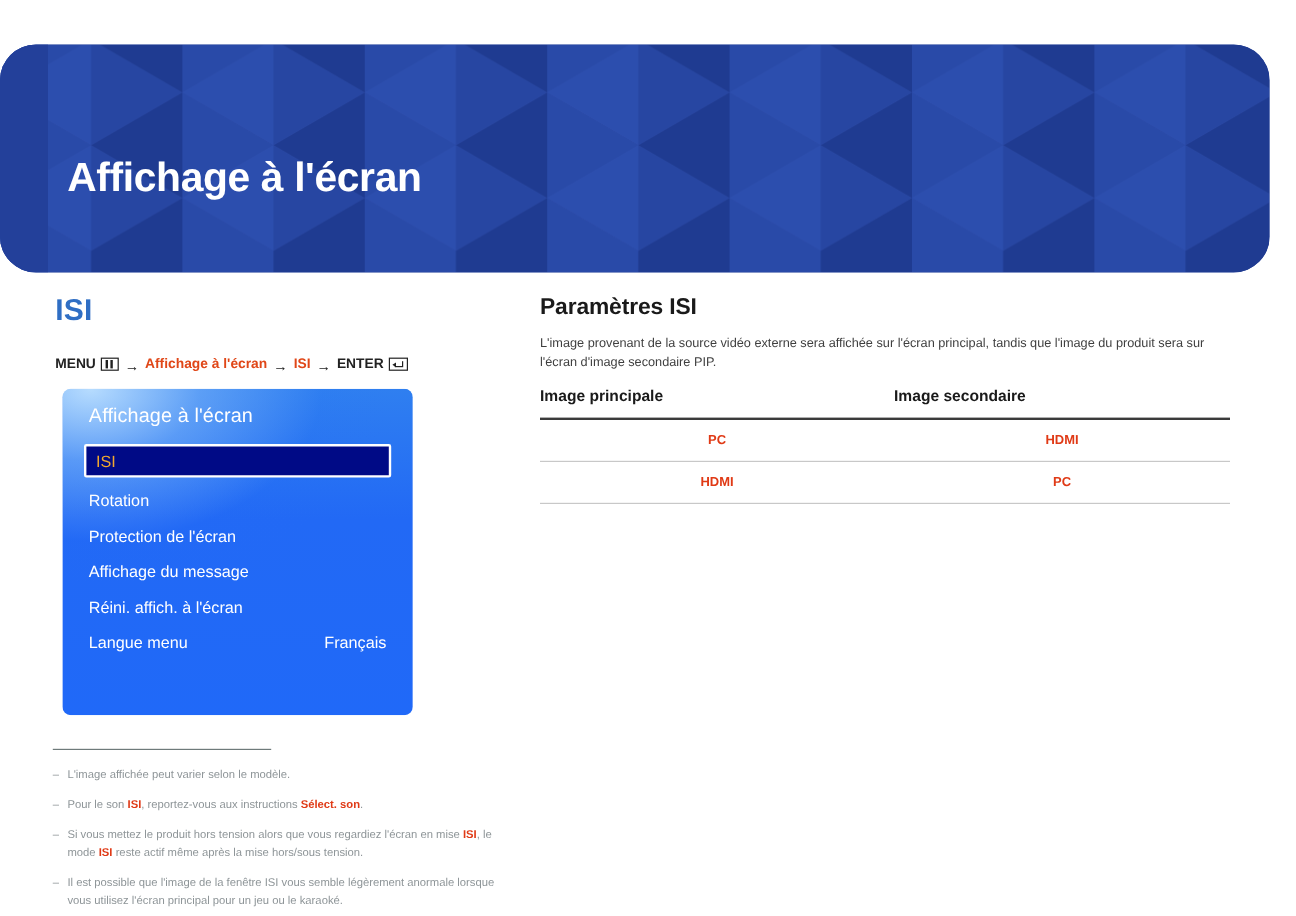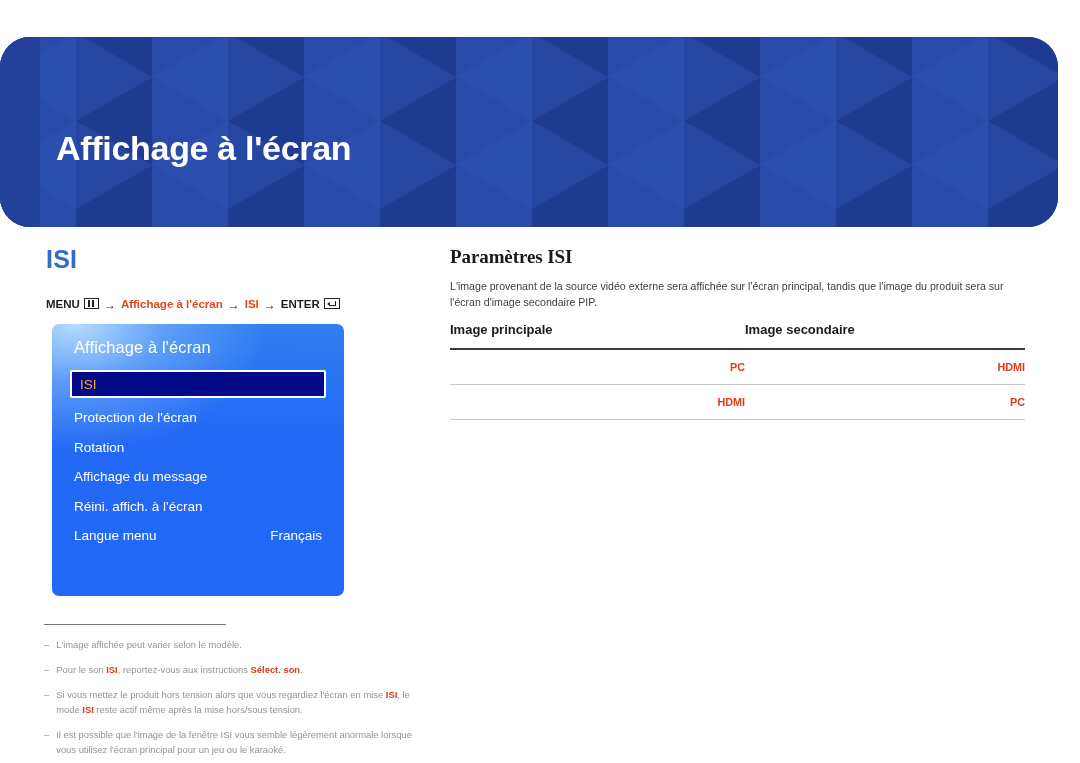--- a/index.html
+++ b/index.html
@@ -205,21 +205,20 @@
 
   
   .right-title {
     position: absolute;
     left: 450px;
     top: 234px;
     font-size: 19px;
     font-weight: bold;
     color: #1a1a1a;
     letter-spacing: -0.1px;
-    font-family: Liberation Serif, serif;
   }
   .right-desc {
     position: absolute;
     left: 450px;
     top: 266px;
     width: 578px;
     font-size: 10.6px;
     line-height: 16px;
     color: #3f3f3f;
   }
@@ -233,21 +232,21 @@
   }
   .tbl th {
     text-align: left;
     font-size: 13px;
     font-weight: bold;
     color: #1a1a1a;
     padding: 0 0 11px 0;
     border-bottom: 2px solid #3b3b3b;
   }
   .tbl td {
-    text-align: right;
+    text-align: center;
     font-size: 10.8px;
     font-weight: bold;
     color: #e03a16;
     padding: 11px 0 11px 0;
     border-bottom: 1px solid #c8c8c8;
   }
   .tbl .col2 { width: 295px; }
 </style>
 </head>
 <body>
@@ -298,26 +297,26 @@
     <div class="osd-title">Affichage à l'écran</div>
     <div class="osd-list">
 
       <div class="osd-row selected">
         <span class="lbl">ISI</span>
         <span class="val"></span>
       </div>
       <div class="osd-gap"></div>
 
       <div class="osd-row">
+        <span class="lbl">Rotation</span>
+        <span class="val"></span>
+      </div>
+
+      <div class="osd-row">
         <span class="lbl">Protection de l'écran</span>
-        <span class="val"></span>
-      </div>
-
-      <div class="osd-row">
-        <span class="lbl">Rotation</span>
         <span class="val"></span>
       </div>
 
       <div class="osd-row">
         <span class="lbl">Affichage du message</span>
         <span class="val"></span>
       </div>
 
 
       <div class="osd-row">

